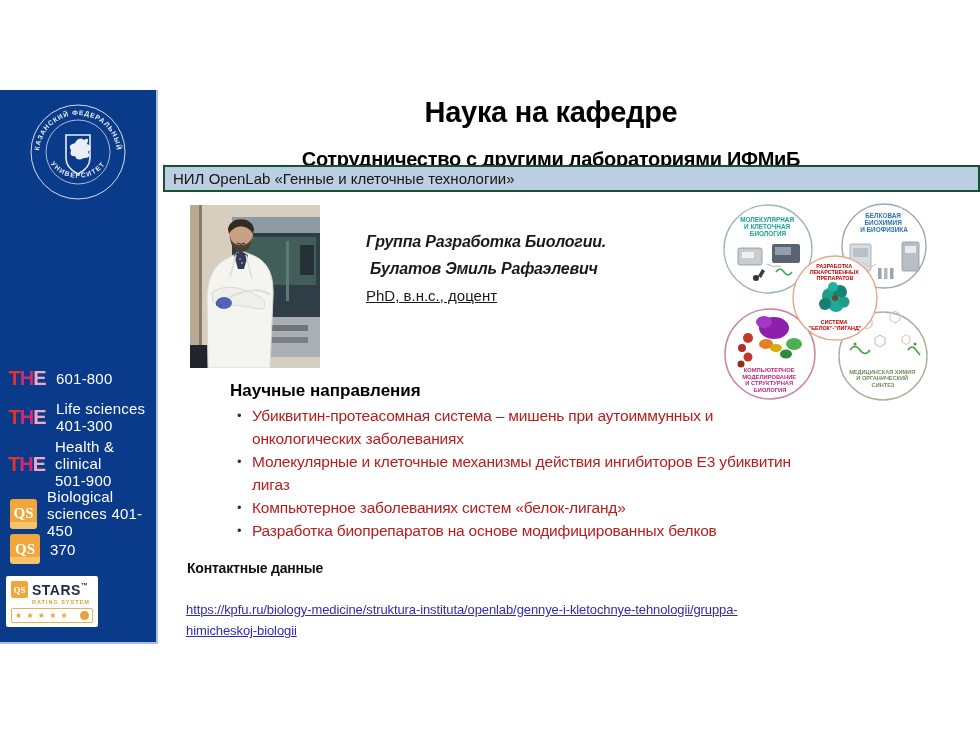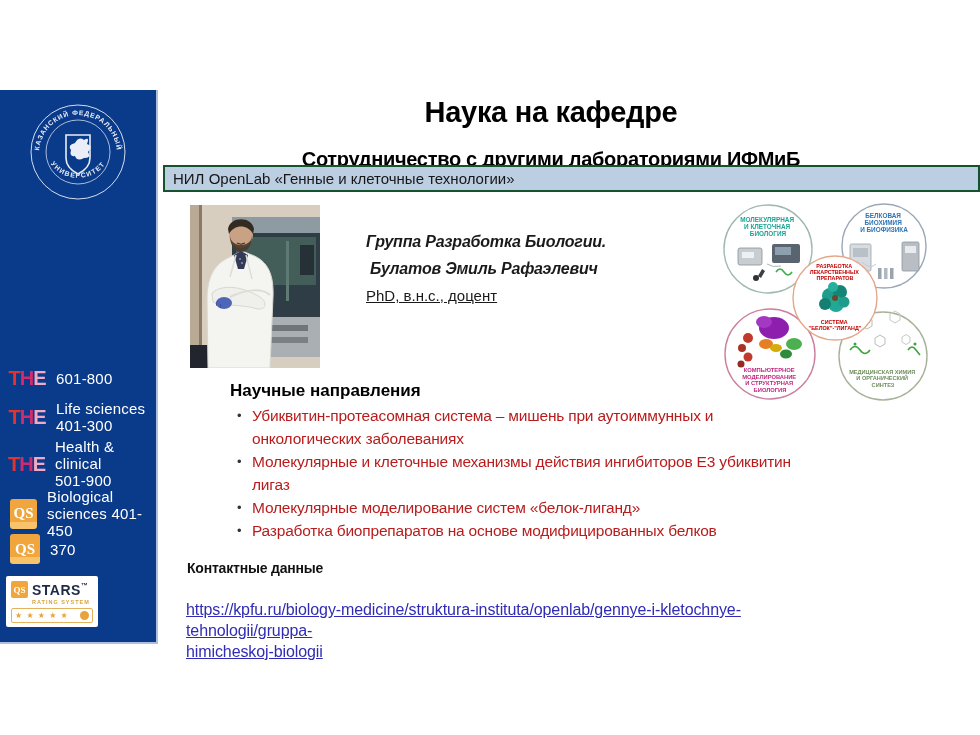--- a/index.html
+++ b/index.html
@@ -55,21 +55,21 @@
 
   
   .research{position:absolute;left:186px;top:381px;width:640px;z-index:2;margin-left:44px;}
   .research h3{margin:0 0 3px 0;font-size:17px;font-weight:bold;color:#000;}
   .research ul{margin:0;padding:0;list-style:none;}
   .research li{position:relative;padding-left:22px;font-size:15.5px;line-height:23px;
                white-space:pre-line;color:#b91c1c;letter-spacing:-.2px;}
   .research li::before{content:"•";position:absolute;left:7px;top:0;font-size:13px;color:#333;}
   .contacts{position:absolute;left:187px;top:560px;font-size:14px;font-weight:bold;color:#111;
             letter-spacing:-.2px;z-index:1;}
-  .kpfu-link{position:absolute;left:186px;top:599px;width:680px;font-size:16px;line-height:21px;
+  .kpfu-link{position:absolute;left:186px;top:599px;width:680px;font-size:13px;line-height:21px;
              color:#2f2bb5;text-decoration:underline;white-space:pre-line;cursor:pointer;
              letter-spacing:-.1px;z-index:2;}
 </style>
 </head>
 <body>
 
 <div class="slide">
 
   <div class="sidebar">
 
@@ -293,21 +293,21 @@
     </g>
   </svg>
 
   <div class="research">
     <h3>Научные направления</h3>
     <ul>
       <li>Убиквитин-протеасомная система – мишень при аутоиммунных и
 онкологических заболеваниях</li>
       <li>Молекулярные и клеточные механизмы действия ингибиторов Е3 убиквитин
 лигаз</li>
-      <li>Молекулярные моделирование систем «белок-лиганд»</li>
+      <li>Компьютерное заболеваниях систем «белок-лиганд»</li>
       <li>Разработка биопрепаратов на основе модифицированных белков</li>
     </ul>
   </div>
 
   <div class="contacts">Контактные данные</div>
 
   <a class="kpfu-link">https://kpfu.ru/biology-medicine/struktura-instituta/openlab/gennye-i-kletochnye-tehnologii/gruppa-
 himicheskoj-biologii</a>
 
 </div>

